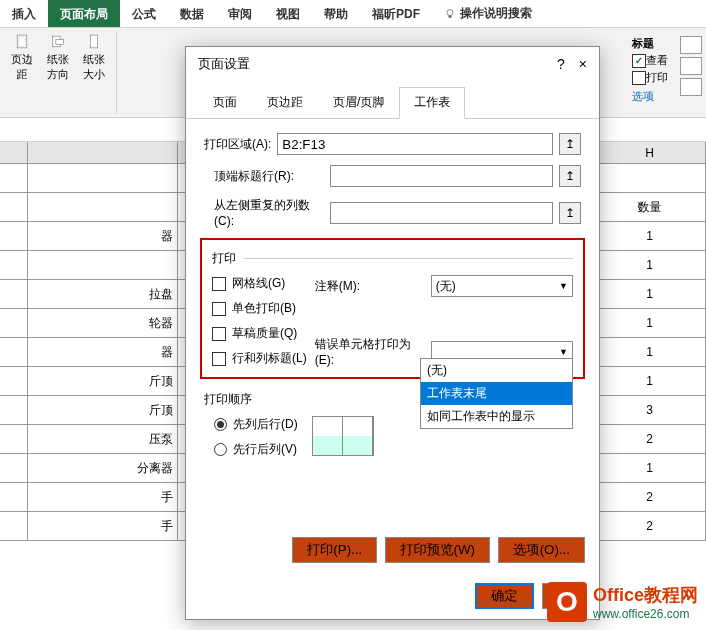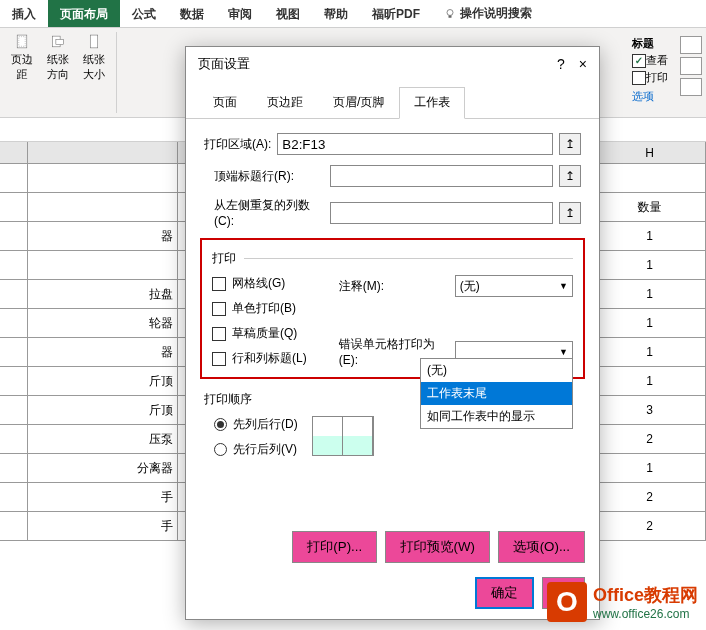--- a/index.html
+++ b/index.html
@@ -63,21 +63,21 @@
     .field-label { font-size: 12px; }
     .field-input { flex: 1; height: 22px; border: 1px solid #888; padding: 0 4px; }
     .collapse-btn { width: 22px; height: 22px; border: 1px solid #888; display: flex; align-items: center; justify-content: center; cursor: pointer; background: #f0f0f0; }
     
     .section-label { font-size: 12px; margin-bottom: 8px; }
     
     .print-section { border: 2px solid #c00; padding: 10px; margin: 6px -4px 12px -4px; }
     .print-header { display: flex; align-items: center; margin-bottom: 8px; }
     .print-header-text { font-size: 12px; margin-right: 8px; }
     .print-header-line { flex: 1; border-top: 1px solid #ccc; }
-    .print-cols { display: flex; gap: 32px; }
+    .print-cols { display: flex; gap: 8px; }
     .print-left { display: flex; flex-direction: column; gap: 8px; }
     .print-right { flex: 1; display: flex; flex-direction: column; gap: 6px; justify-content: space-between; }
     .chk-label { display: flex; align-items: center; gap: 6px; cursor: pointer; }
     .combo { height: 22px; border: 1px solid #888; display: flex; align-items: center; justify-content: space-between; padding: 0 4px; cursor: pointer; background: #fff; }
     .combo-arrow { font-size: 9px; }
     .combo-row { display: flex; align-items: center; gap: 6px; }
     .combo-label { width: 110px; }
     
     .dropdown { position: absolute; border: 1px solid #888; background: #fff; width: 153px; }
     .dropdown-item { padding: 3px 6px; cursor: pointer; }
@@ -86,21 +86,21 @@
     .order-section { margin-top: 6px; }
     .order-body { display: flex; gap: 14px; align-items: flex-start; padding-left: 10px; margin-top:6px;}
     .radio-group { display: flex; flex-direction: column; gap: 8px; }
     .radio { width: 13px; height: 13px; border: 1px solid #333; border-radius: 50%; display: inline-flex; align-items: center; justify-content: center; }
     .radio.checked::after { content: ""; width: 7px; height: 7px; border-radius: 50%; background: #333; }
     .order-preview { width: 62px; height: 40px; border: 1px solid #888; display:flex; }
     .order-preview .pg { width:50%; height:100%; background:linear-gradient(#fff 50%, #cfe 50%); border-right:1px solid #888;}
     
     .dialog-buttons { display: flex; justify-content: flex-end; gap: 8px; padding: 8px 14px; position: absolute; bottom: 48px; right: 0; left: 0; }
     .dialog-buttons2 { display: flex; justify-content: flex-end; gap: 8px; padding: 10px 14px; position: absolute; bottom: 0; right: 0; left: 0; }
-    .btn { height: 32px; padding: 0 14px; border: 1px solid #888; background: #ec4899; cursor: pointer; }
+    .btn { height: 26px; padding: 0 14px; border: 1px solid #888; background: #c2410c; cursor: pointer; }
     .btn.primary { border: 2px solid #0078d7; }
     
     
     .watermark { position: absolute; bottom: 8px; right: 8px; display: flex; align-items: center; gap: 6px; z-index: 200; }
     .wm-icon { width: 40px; height: 40px; background: #d83b01; display: flex; align-items: center; justify-content: center; color: #fff; font-size: 28px; font-weight: bold; border-radius: 4px; }
     .wm-text { display: flex; flex-direction: column; }
     .wm-title { color: #d83b01; font-size: 18px; font-weight: bold; }
     .wm-url { color: #217346; font-size: 12px; }
   </style>
 </head>

